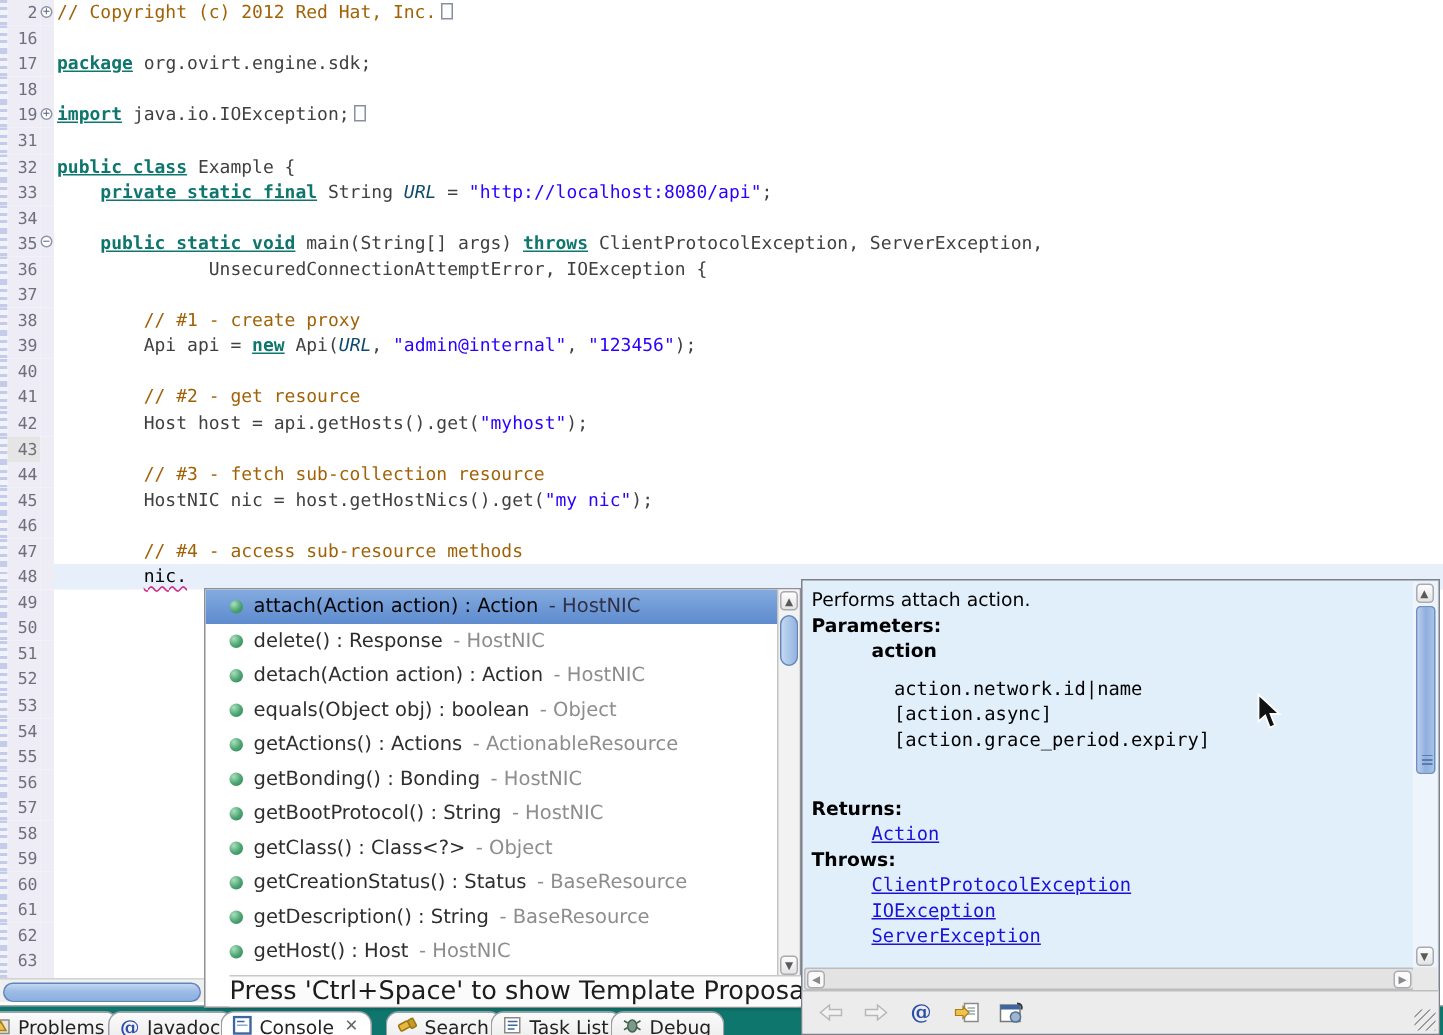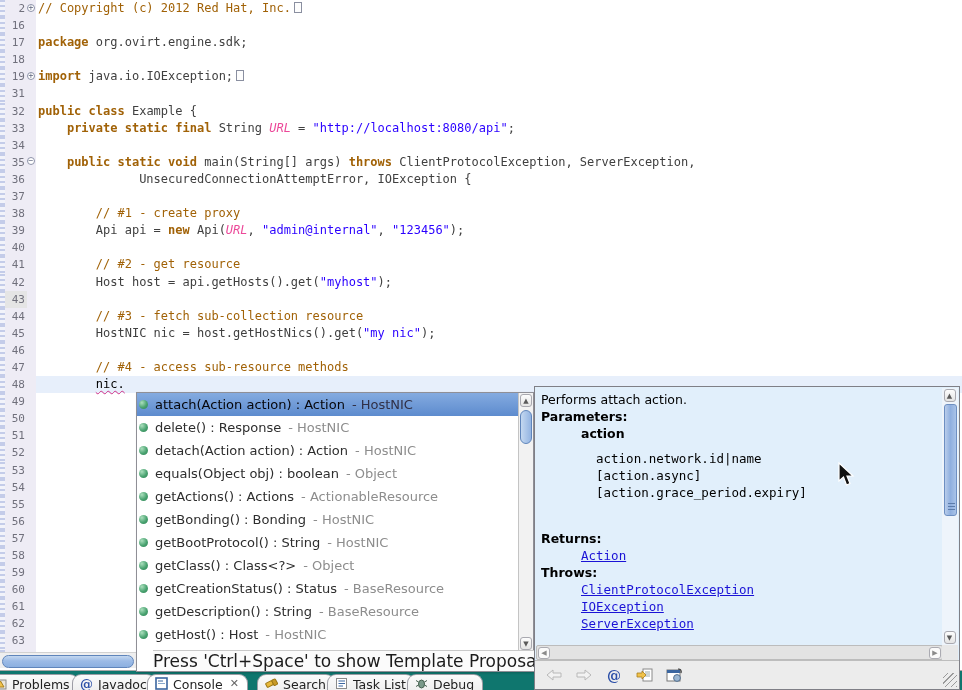--- a/index.html
+++ b/index.html
@@ -14,24 +14,24 @@
   .cell-diff { width:5px; background:repeating-linear-gradient(180deg,#c4cce9 0 2px,#f2f3fa 2px 5px); }
   .cell-num { width:22px; background:#eeecf5; color:#70707c; font-size:11px;
               text-align:right; padding-right:2px; }
   .cell-num.changed { background:#e5e5e5; }
   .cell-fold { width:9px; background:#eeecf5; position:relative; }
   .fold-dot { position:absolute; left:0; top:3.5px; width:8px; height:8px; border:1px solid #8d93a9;
               border-radius:50%; background:#fff; color:#5c637c; font-size:8px; line-height:6.5px;
               text-align:center; font-family:"DejaVu Sans Mono",monospace; }
   .cell-code { flex:1; padding-left:2px; color:#000; }
   .cell-code.current { background:#e7effb; }
-  .kw  { color:#a16207; font-weight:bold; }
+  .kw  { color:#0f766e; font-weight:bold;text-decoration:underline; }
   .cmt { color:#a16207; }
   .str { color:#2a00ff; }
-  .sf  { color:#ec4899; font-style:italic; }
+  .sf  { color:#0c4a6e; font-style:italic; }
   .pln { color:#404040; }
   .err { text-decoration:underline wavy #cf2e86; text-decoration-thickness:1px; text-underline-offset:2px; }
   .box { display:inline-block; width:8px; height:11px; border:1px solid #8a8fa0; margin-left:3px;
          vertical-align:-1px; background:#fdfdfd; }
 
   
   #ed-hscroll { position:absolute; left:0; top:652px; width:536px; height:16px;
                 background:#efefef; border-top:1px solid #d2d2d2; z-index:3; }
   #ed-hthumb { position:absolute; left:2px; top:1.5px; width:132px; height:13px; border-radius:6.5px;
                background:linear-gradient(180deg,#c4d8f0 0%,#9cbbe6 45%,#8cb0e0 100%);
@@ -48,21 +48,21 @@
   .vtab .tlabel { white-space:nowrap; }
   .ticon { width:13px; height:13px; display:inline-block; position:relative; flex:none; }
   .ticon svg { display:block; }
   .tclose { color:#666; font-size:11px; margin-left:2px; }
 
   
   #popup { position:absolute; left:136px; top:392px; width:398px; height:280px;
            background:#fff; border:1px solid #8f8f96; z-index:10;
            box-shadow:1px 1px 2px rgba(0,0,0,.2); }
   #plist { position:absolute; left:0; top:0; right:15px; height:258px; overflow:hidden; }
-  .prow { display:flex; align-items:center; height:23px; padding-left:2px; gap:7px;
+  .prow { display:flex; align-items:center; height:23px; padding-left:16px; gap:7px;
           font-size:13px; color:#2e2e2e; white-space:nowrap; }
   .prow .porigin { color:#8d8d8d; }
   .prow.selected { background:linear-gradient(180deg,#84abe0 0%,#5d8bce 100%); color:#06060a; }
   .prow.selected .porigin { color:#303046; }
   .micon { width:9px; height:9px; border-radius:50%; flex:none;
            background:radial-gradient(circle at 32% 30%,#abdfbd 0%,#4aa371 55%,#2e8152 100%); }
   #pvscroll { position:absolute; right:0; top:0; width:15px; height:258px;
               border-left:1px solid #c4c4c4; background:#f2f2f2; }
   .sbtn { position:absolute; left:1px; width:12px; height:13px; border:1px solid #a9a9b0; border-radius:3px;
           background:linear-gradient(180deg,#fdfdfd,#e4e4e4); color:#5a5a5a; font-size:7px;

